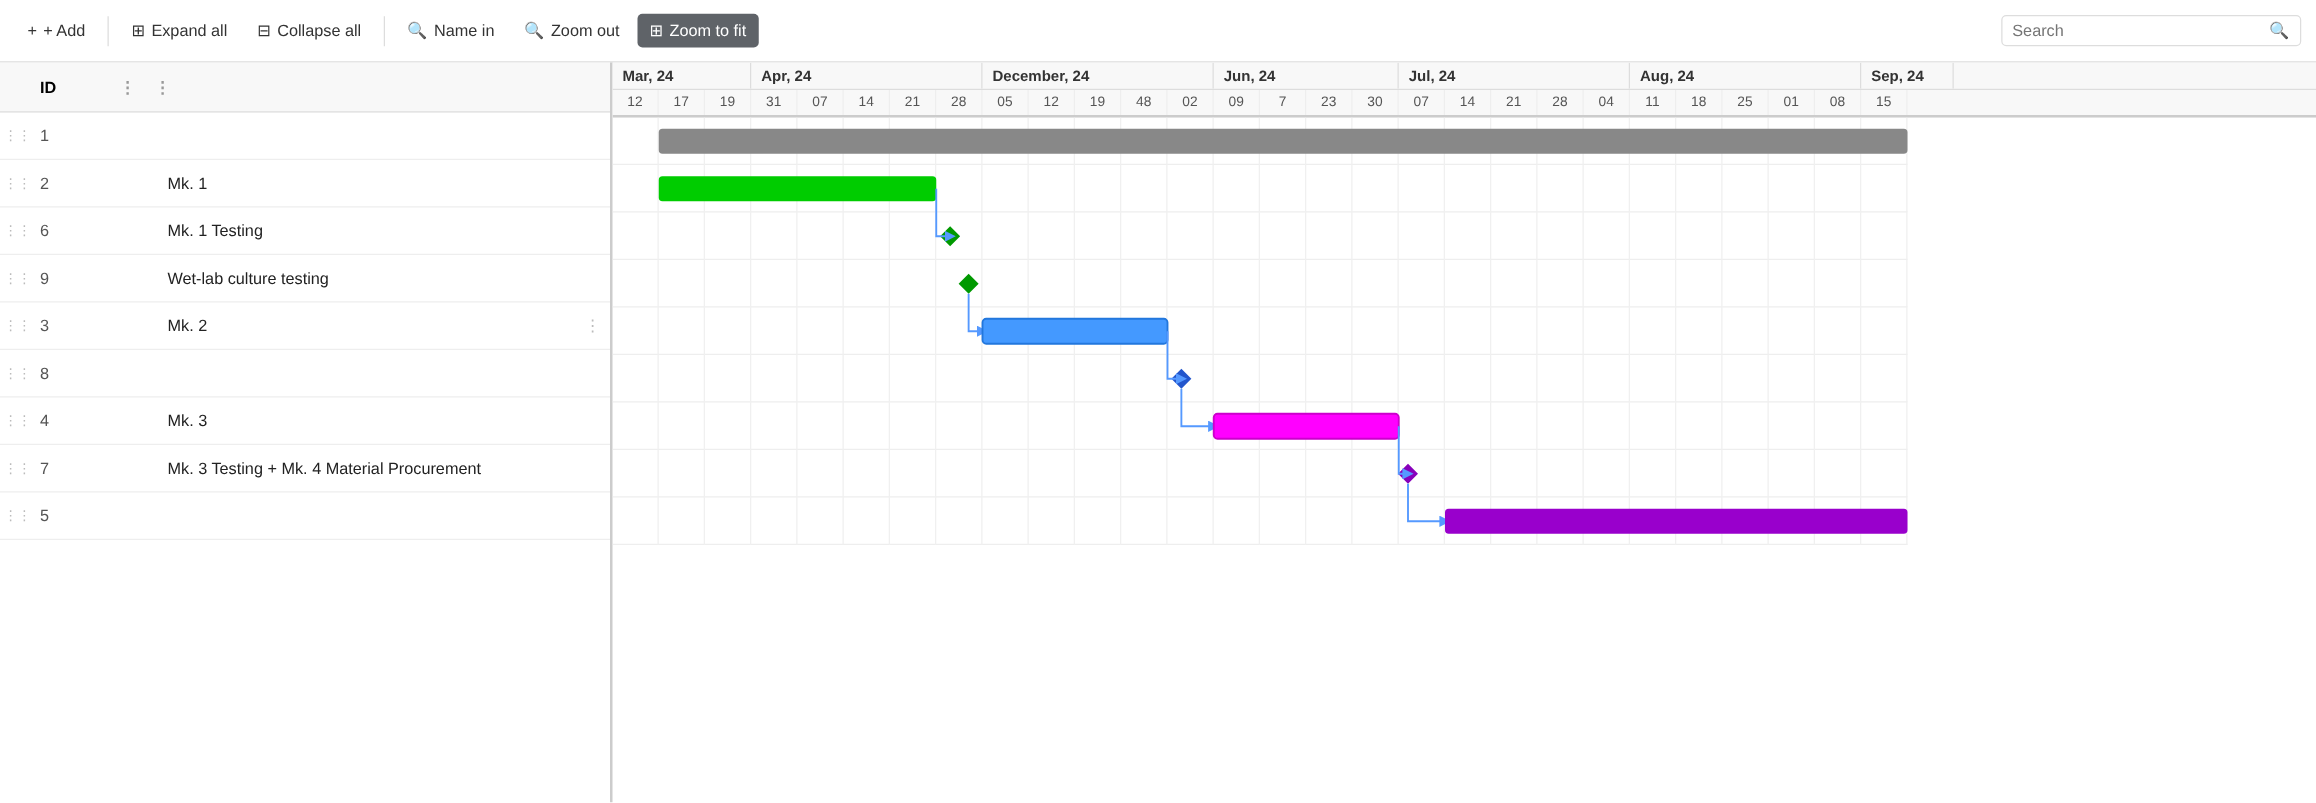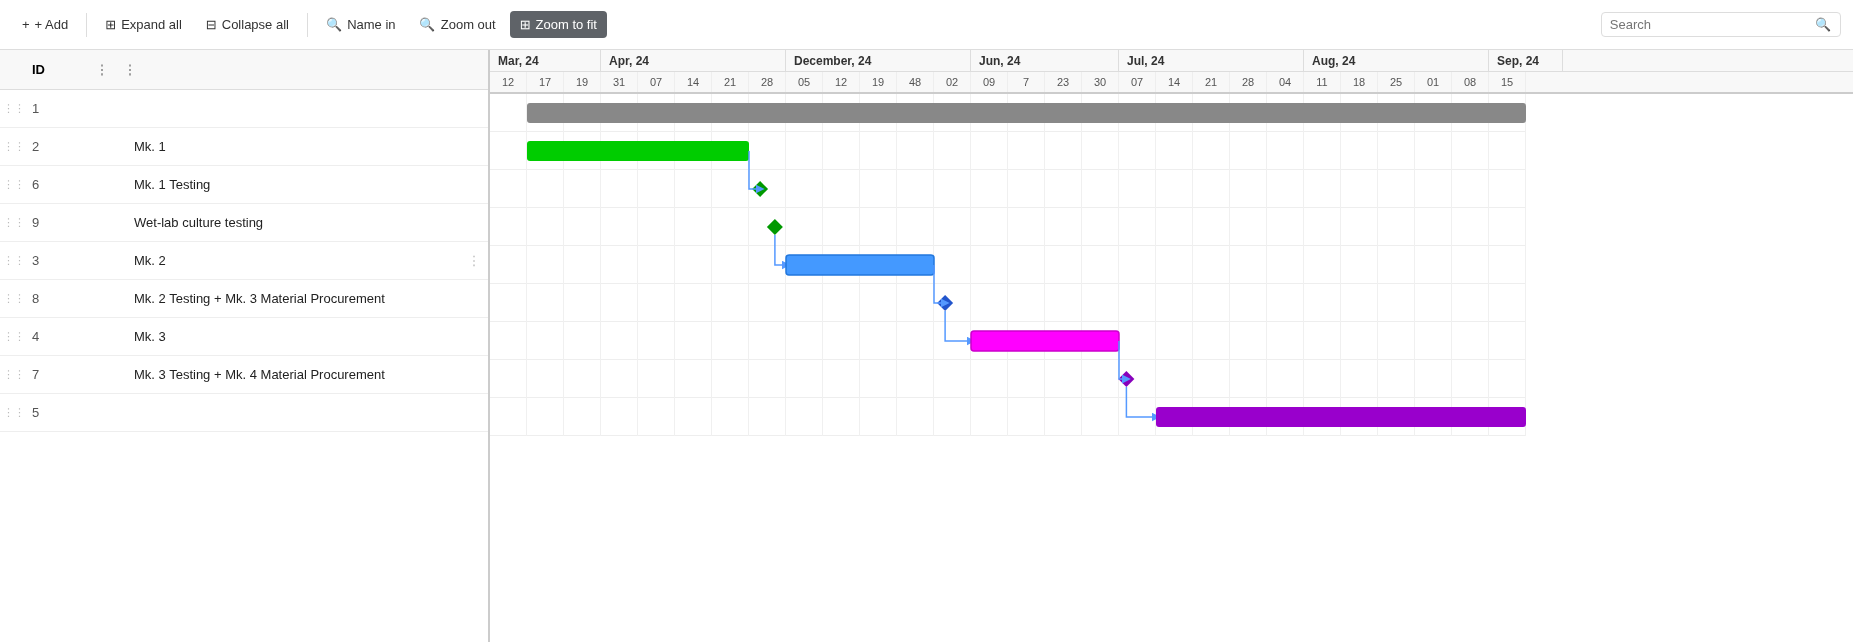--- a/index.html
+++ b/index.html
@@ -178,23 +178,20 @@
     <div class="row-dots"></div>
     <div class="row-name indent">
       Mk. 2
     </div>
     <div class="row-menu">⋮</div>
   </div>
         <div class="table-row">
     <div class="row-drag">⋮⋮</div>
     <div class="row-id">8</div>
     <div class="row-dots"></div>
-    <div class="row-name indent">
-      Mk. 2 Testing + Mk. 3 Material Procurement
-    </div>
     <div class="row-menu"></div>
   </div>
         <div class="table-row">
     <div class="row-drag">⋮⋮</div>
     <div class="row-id">4</div>
     <div class="row-dots"></div>
     <div class="row-name indent">
       Mk. 3
     </div>
     <div class="row-menu"></div>

